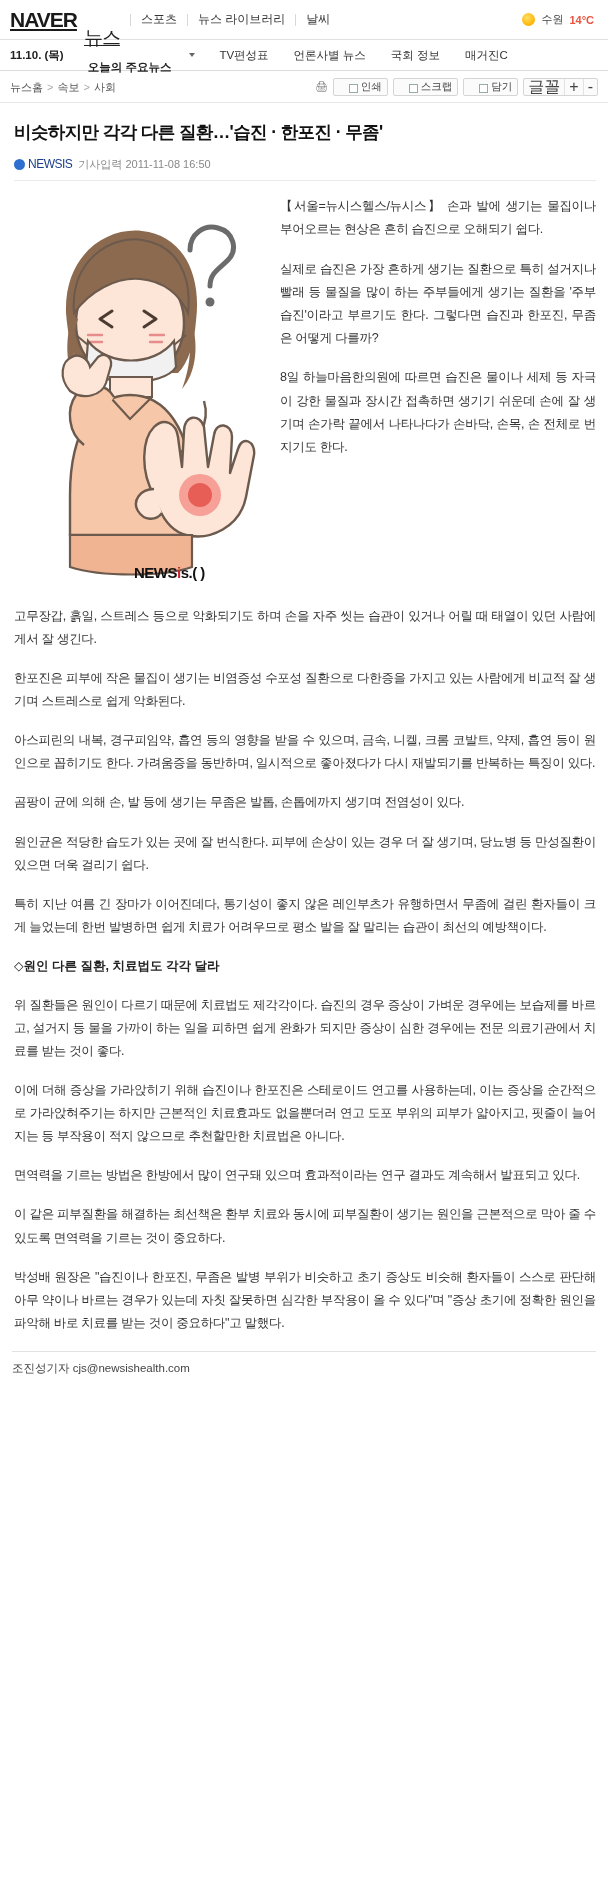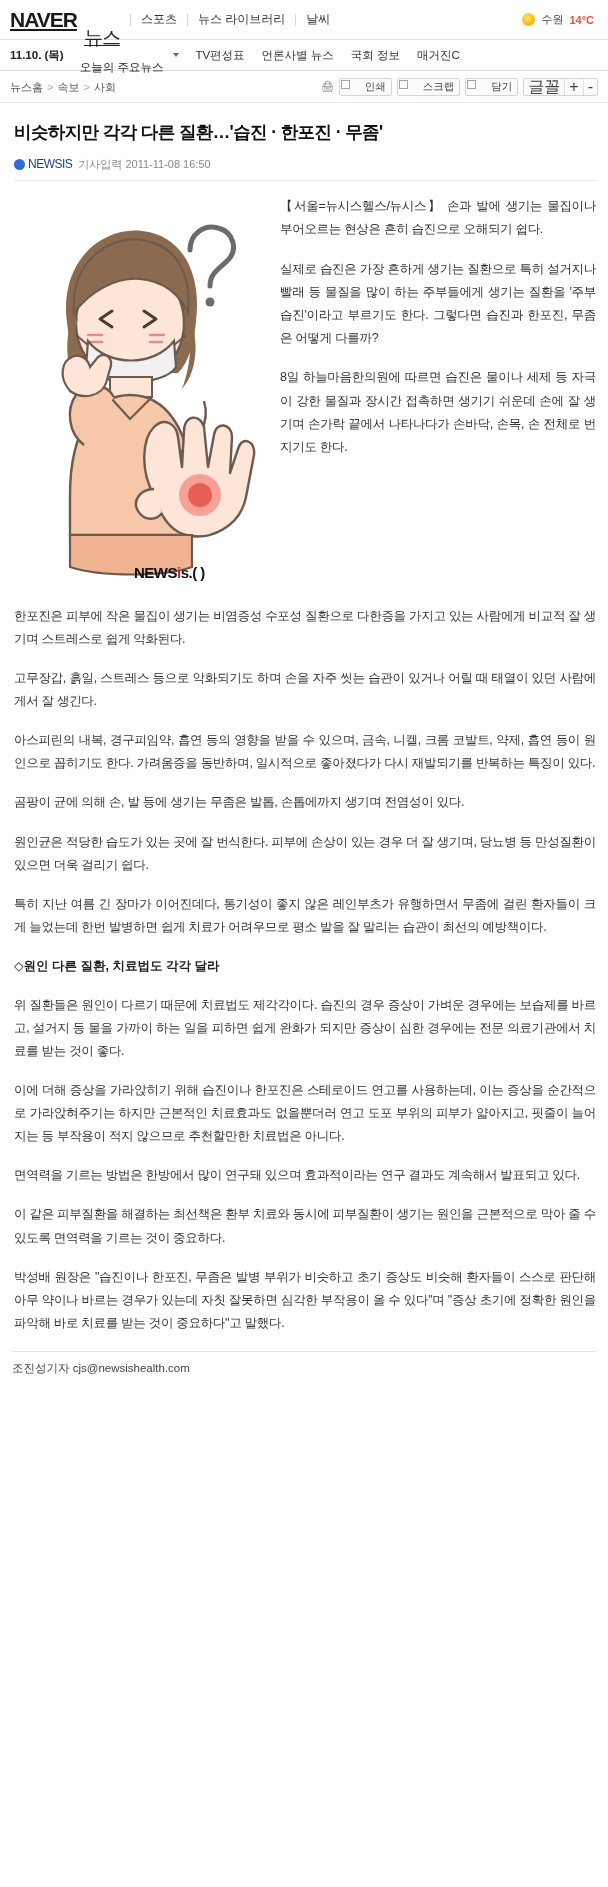--- a/index.html
+++ b/index.html
@@ -67,25 +67,25 @@
 
   
   .subnav {
     height: 31px;
     display: flex;
     align-items: center;
     padding: 0 10px;
     border-bottom: 1px solid #dcdcdc;
     background: #fff;
     font-size: 11.5px;
-    gap: 4px;
+    gap: 12px;
   }
   .subnav .date { font-weight: bold; color: #222; margin-right: 12px; }
   .subnav .hot {
-    font-weight: normal; color: #222; margin-right: 4px; margin-top: 25px;
+    font-weight: bold; color: #222; margin-right: 4px; margin-top: 25px;
   }
   .caret-down {
     display: inline-block;
     width: 0; height: 0;
     border-left: 3px solid transparent;
     border-right: 3px solid transparent;
     border-top: 4px solid #666;
     margin: 0 12px 0 2px;
     vertical-align: middle;
   }
@@ -108,25 +108,25 @@
     margin-left: auto;
     display: flex;
     align-items: center;
     gap: 5px;
   }
   .tool-btn {
     border: 1px solid #d5d5d5;
     background: #fbfbfb;
     font-size: 10.5px;
     color: #444;
-    padding: 1px 5px 2px 1px;
+    padding: 1px 5px 2px 15px;
     border-radius: 2px;
     display: inline-flex;
-    align-items: flex-start;
-    gap: 15px;
+    align-items: flex-end;
+    gap: 3px;
     line-height: 13px;
     white-space: nowrap;
   }
   .icon-plain {
     color: #666; font-size: 10px; line-height: 10px;
   }
   .sq-icon {
     display: inline-block;
     width: 9px; height: 9px;
     border: 1px solid #9aa; background: #fff;
@@ -345,22 +345,22 @@
         <span>NEWS<span class="red">i</span>s.( )</span>
       </div>
     </div>
 
     <p class="body lead">【서울=뉴시스헬스/뉴시스】 손과 발에 생기는 물집이나 부어오르는 현상은 흔히 습진으로 오해되기 쉽다.</p>
     <p class="body">실제로 습진은 가장 흔하게 생기는 질환으로 특히 설거지나 빨래 등 물질을 많이 하는 주부들에게 생기는 질환을 '주부습진'이라고 부르기도 한다. 그렇다면 습진과 한포진, 무좀은 어떻게 다를까?</p>
     <p class="body">8일 하늘마음한의원에 따르면 습진은 물이나 세제 등 자극이 강한 물질과 장시간 접촉하면 생기기 쉬운데 손에 잘 생기며 손가락 끝에서 나타나다가 손바닥, 손목, 손 전체로 번지기도 한다.</p>
 
     <div class="clear"></div>
 
+    <p class="body">고무장갑, 흙일, 스트레스 등으로 악화되기도 하며 손을 자주 씻는 습관이 있거나 어릴 때 태열이 있던 사람에게서 잘 생긴다.</p>
     <p class="body">한포진은 피부에 작은 물집이 생기는 비염증성 수포성 질환으로 다한증을 가지고 있는 사람에게 비교적 잘 생기며 스트레스로 쉽게 악화된다.</p>
-    <p class="body">고무장갑, 흙일, 스트레스 등으로 악화되기도 하며 손을 자주 씻는 습관이 있거나 어릴 때 태열이 있던 사람에게서 잘 생긴다.</p>
     <p class="body">아스피린의 내복, 경구피임약, 흡연 등의 영향을 받을 수 있으며, 금속, 니켈, 크롬 코발트, 약제, 흡연 등이 원인으로 꼽히기도 한다. 가려움증을 동반하며, 일시적으로 좋아졌다가 다시 재발되기를 반복하는 특징이 있다.</p>
     <p class="body">곰팡이 균에 의해 손, 발 등에 생기는 무좀은 발톱, 손톱에까지 생기며 전염성이 있다.</p>
     <p class="body">원인균은 적당한 습도가 있는 곳에 잘 번식한다. 피부에 손상이 있는 경우 더 잘 생기며, 당뇨병 등 만성질환이 있으면 더욱 걸리기 쉽다.</p>
     <p class="body">특히 지난 여름 긴 장마가 이어진데다, 통기성이 좋지 않은 레인부츠가 유행하면서 무좀에 걸린 환자들이 크게 늘었는데 한번 발병하면 쉽게 치료가 어려우므로 평소 발을 잘 말리는 습관이 최선의 예방책이다.</p>
 
     <h2 class="subhead">◇원인 다른 질환, 치료법도 각각 달라</h2>
 
     <p class="body">위 질환들은 원인이 다르기 때문에 치료법도 제각각이다. 습진의 경우 증상이 가벼운 경우에는 보습제를 바르고, 설거지 등 물을 가까이 하는 일을 피하면 쉽게 완화가 되지만 증상이 심한 경우에는 전문 의료기관에서 치료를 받는 것이 좋다.</p>
     <p class="body">이에 더해 증상을 가라앉히기 위해 습진이나 한포진은 스테로이드 연고를 사용하는데, 이는 증상을 순간적으로 가라앉혀주기는 하지만 근본적인 치료효과도 없을뿐더러 연고 도포 부위의 피부가 얇아지고, 핏줄이 늘어지는 등 부작용이 적지 않으므로 추천할만한 치료법은 아니다.</p>
     <p class="body">면역력을 기르는 방법은 한방에서 많이 연구돼 있으며 효과적이라는 연구 결과도 계속해서 발표되고 있다.</p>

